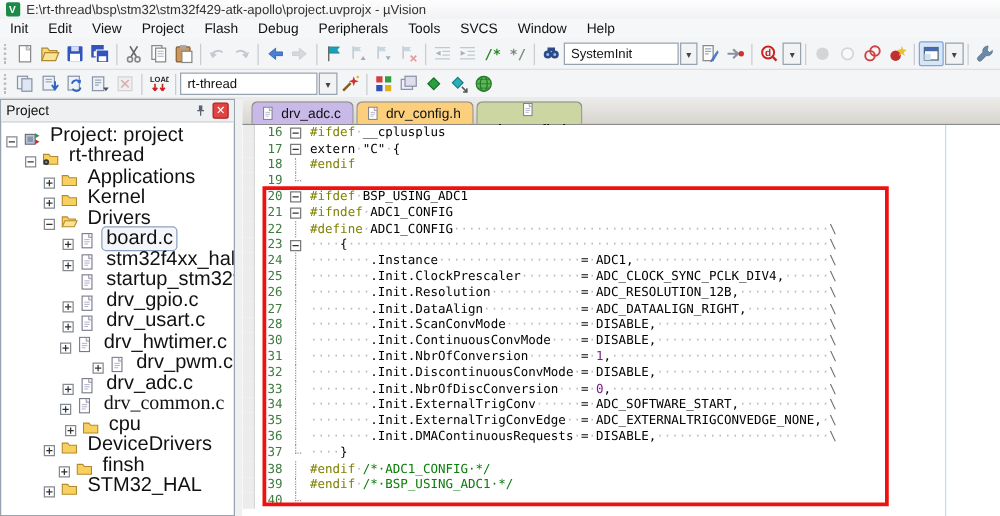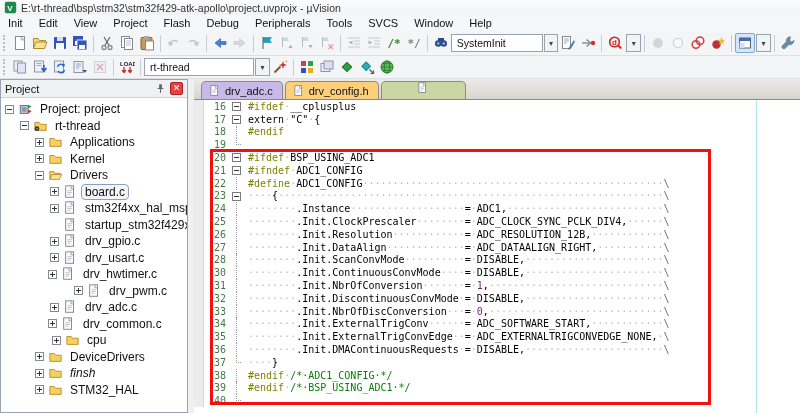--- a/index.html
+++ b/index.html
@@ -27,21 +27,21 @@
   .dropbtn { width:15px; height:18px; border:1px solid #98a3b0; background:#f2f3f5; font-size:8px; display:flex; align-items:center; justify-content:center; color:#444; margin-left:1px; }
 
   
   .main { position:relative; height:334px; background:#eef0f2; }
   .project-panel { position:absolute; left:0; top:0; bottom:0; width:188px; background:#fff; border:1px solid #98a3b0; display:flex; flex-direction:column; }
   .panel-header { height:18px; display:flex; align-items:center; background:#eef0f2; border-bottom:1px solid #cfd3d8; font-size:11px; padding:0 4px; color:#111; }
   .panel-header .ph-title { flex:1; }
   .pinbtn { width:14px; height:14px; display:flex; align-items:center; justify-content:center; }
   .closebtn { width:13px; height:13px; background:#e04343; border:1px solid #b02020; border-radius:2px; color:#fff; font-size:9px; line-height:11px; text-align:center; margin-left:3px; }
   .tree { flex:1; overflow:hidden; padding-top:3px; }
-  .trow { height:16.5px; display:flex; align-items:center; font-size:12px; color:#111; white-space:nowrap; }
+  .trow { height:16.5px; display:flex; align-items:flex-end; font-size:16px; color:#111; white-space:nowrap; }
   .expand { width:9px; height:9px; flex:0 0 9px; border:1px solid #848a92; background:#fff; position:relative; margin-right:4px; }
   .expand::before { content:""; position:absolute; left:1px; right:1px; top:3px; height:1px; background:#333; }
   .expand.plus::after { content:""; position:absolute; top:1px; bottom:1px; left:3px; width:1px; background:#333; }
   .expand.none { visibility:hidden; }
   .ticon { width:15px; height:14px; margin-right:4px; flex:0 0 auto; }
   .label-wrap { padding:0 3px; border-radius:3px; }
   .trow.focused .label-wrap { outline:1px solid #8aa0c0; background:#f4f6f9; }
 
   
   .editor { position:absolute; left:194px; top:0; right:0; bottom:0; background:#fff; display:flex; flex-direction:column; }
@@ -503,21 +503,21 @@
           </div>
           <div class="trow" style="padding-left: 49px;">
             <span class="expand plus"></span>
             <span class="ticon"><svg width="15" height="14" viewBox="0 0 16 16">
                 <rect x="2.5" y="1" width="9" height="13" fill="#fff" stroke="#778"></rect>
                 <path d="M8.5 1 V4.5 H11.5" fill="#dde" stroke="#778" stroke-width=".6"></path>
                 <path d="M4.5 6.5 H9.5 M4.5 8.5 H9.5 M4.5 10.5 H8" stroke="#99b" stroke-width=".7"></path>
               </svg></span>
             <span class="label-wrap">drv_adc.c</span>
           </div>
-          <div class="trow" style="padding-left: 47px;">
+          <div class="trow" style="padding-left: 47px; font-family: Liberation Serif, serif;">
             <span class="expand plus"></span>
             <span class="ticon"><svg width="15" height="14" viewBox="0 0 16 16">
                 <rect x="2.5" y="1" width="9" height="13" fill="#fff" stroke="#778"></rect>
                 <path d="M8.5 1 V4.5 H11.5" fill="#dde" stroke="#778" stroke-width=".6"></path>
                 <path d="M4.5 6.5 H9.5 M4.5 8.5 H9.5 M4.5 10.5 H8" stroke="#99b" stroke-width=".7"></path>
               </svg></span>
             <span class="label-wrap">drv_common.c</span>
           </div>
           <div class="trow" style="padding-left: 34px; margin-left: 17px;">
             <span class="expand plus"></span>
@@ -526,21 +526,21 @@
               </svg></span>
             <span class="label-wrap">cpu</span>
           </div>
           <div class="trow" style="padding-left: 34px;">
             <span class="expand plus"></span>
             <span class="ticon"><svg width="15" height="14" viewBox="0 0 16 16">
                 <path d="M1.5 13 V4 H6.5 L8 6 H14.5 V13 Z" fill="#f8d060" stroke="#b38a2a"></path>
               </svg></span>
             <span class="label-wrap">DeviceDrivers</span>
           </div>
-          <div class="trow" style="padding-left: 34px; font-style: italic;">
+          <div class="trow" style="padding-left: 46px;">
             <span class="expand plus"></span>
             <span class="ticon"><svg width="15" height="14" viewBox="0 0 16 16">
                 <path d="M1.5 13 V4 H6.5 L8 6 H14.5 V13 Z" fill="#f8d060" stroke="#b38a2a"></path>
               </svg></span>
             <span class="label-wrap">finsh</span>
           </div>
           <div class="trow" style="padding-left: 34px;">
             <span class="expand plus"></span>
             <span class="ticon"><svg width="15" height="14" viewBox="0 0 16 16">
                 <path d="M1.5 13 V4 H6.5 L8 6 H14.5 V13 Z" fill="#f8d060" stroke="#b38a2a"></path>

